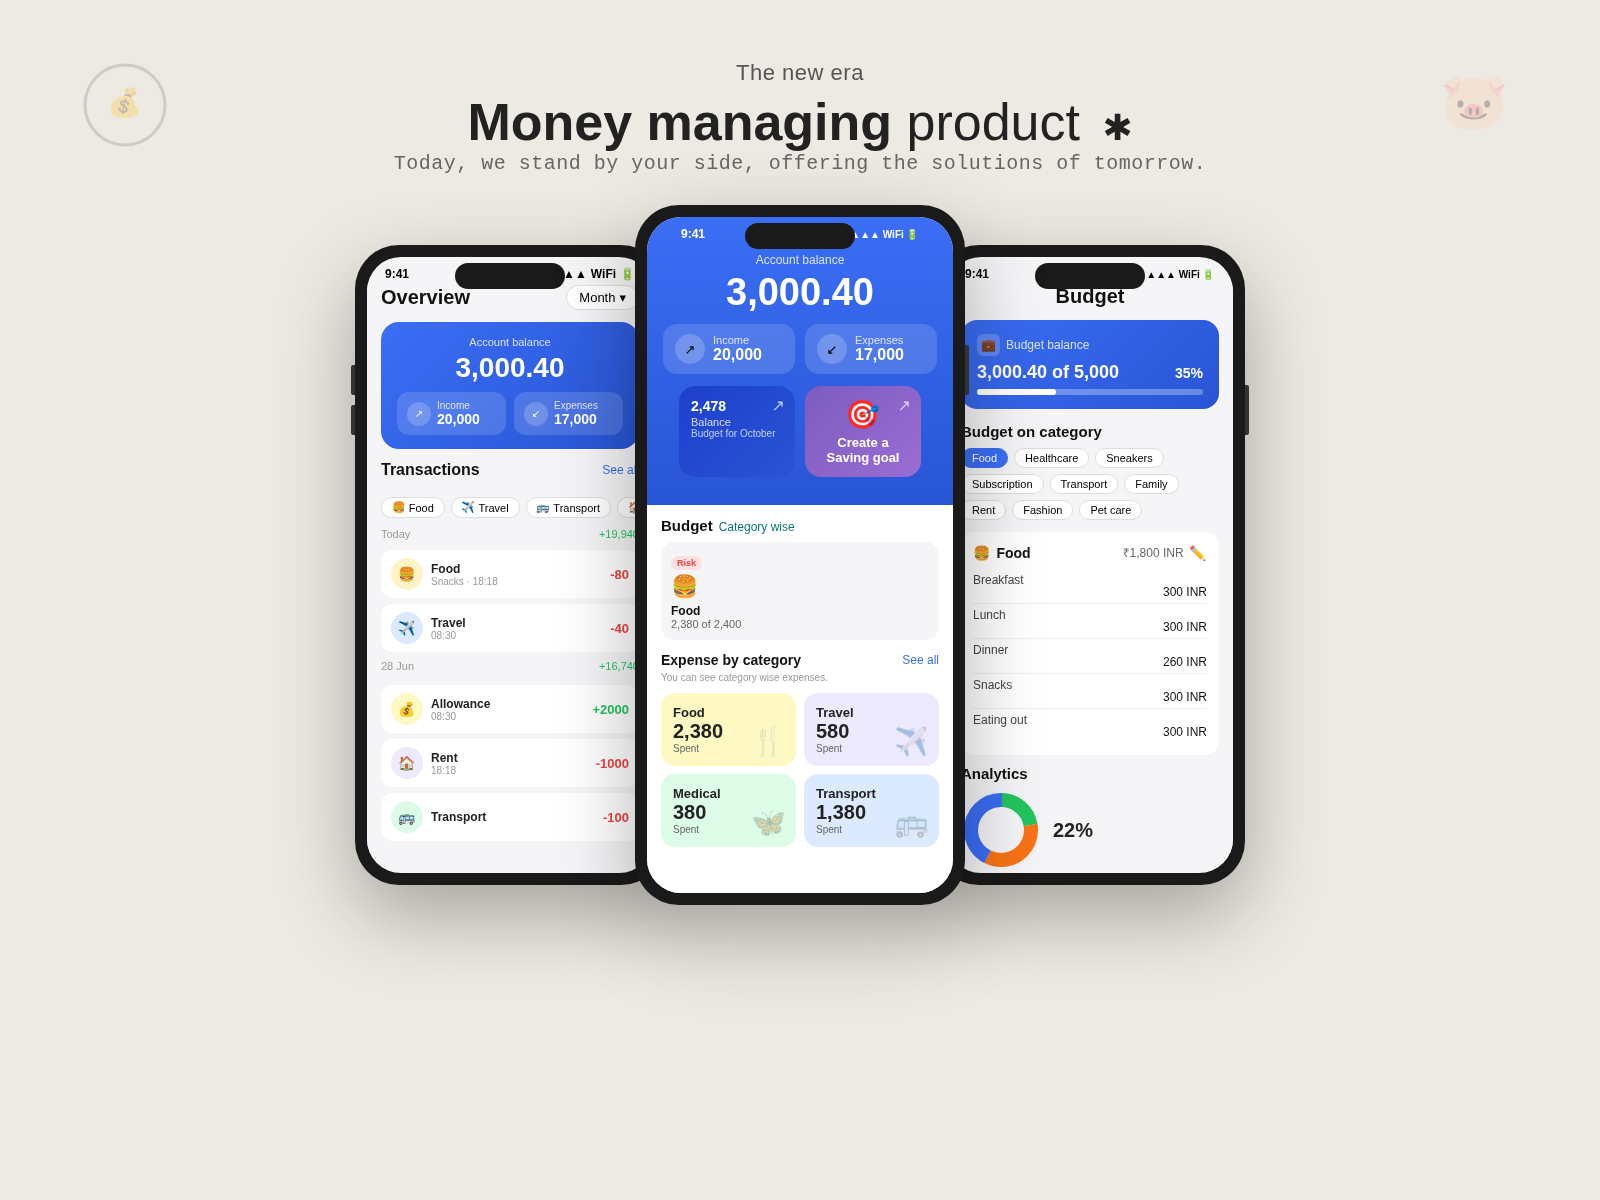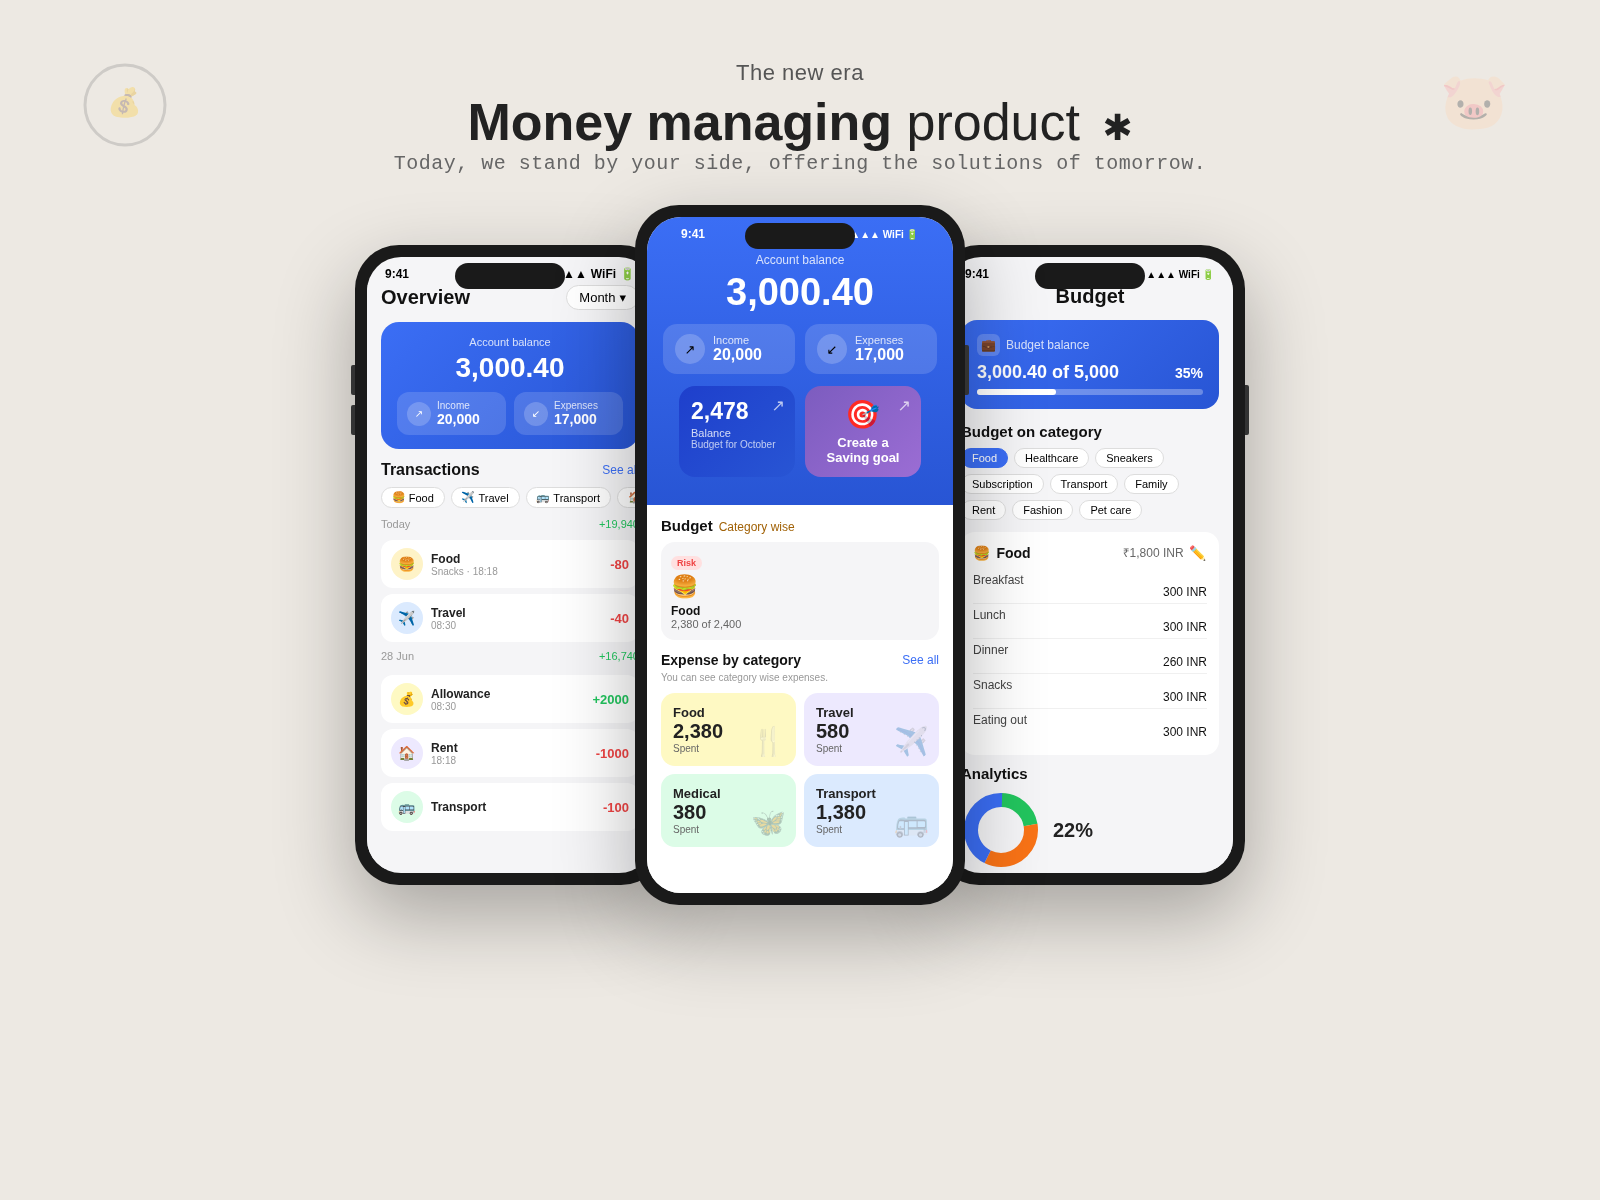--- a/index.html
+++ b/index.html
@@ -187,21 +187,21 @@
       font-size: 10px;
     }
     .balance-item-text { font-size: 10px; opacity: 0.8; }
     .balance-item-amount { font-size: 14px; font-weight: 700; }
 
     
     .transactions-header {
       display: flex;
       justify-content: space-between;
       align-items: center;
-      margin-bottom: 8px;
+      margin-bottom: 18px;
     }
     .transactions-title { font-size: 16px; font-weight: 700; color: #111; }
     .see-all { font-size: 12px; color: #3b6ef5; font-weight: 500; }
 
     .filter-row {
       display: flex;
       gap: 6px;
       margin-bottom: 10px;
     }
     .filter-chip {
@@ -287,21 +287,21 @@
       background: linear-gradient(135deg, #7c5cbf, #9b6dd4);
       border-radius: 16px;
       padding: 12px;
       color: #fff;
       position: relative;
       display: flex;
       align-items: center;
       justify-content: center;
       flex-direction: column;
     }
-    .budget-card-amount { font-size: 23px; font-weight: 700; }
+    .budget-card-amount { font-size: 14px; font-weight: 700; }
     .budget-card-label { font-size: 11px; opacity: 0.8; margin-top: 2px; }
     .budget-card-sub { font-size: 10px; opacity: 0.7; }
     .budget-arrow {
       position: absolute;
       top: 10px; right: 10px;
       font-size: 16px; opacity: 0.7;
     }
     .budget-icon-big { font-size: 28px; margin-bottom: 4px; }
     .budget-section-title {
       font-size: 15px; font-weight: 700; color: #111;
@@ -659,21 +659,21 @@
               <div class="budget-icon-big">🎯</div>
               <div style="font-size:13px;font-weight:700;color:#fff;text-align:center;">Create a Saving goal</div>
             </div>
           </div>
         </div>
 
         <div class="center-bottom">
 
           <div class="budget-section-title" style="display:flex;gap:6px;align-items:baseline;">
             <span>Budget</span>
-            <span style="font-size:12px;font-weight:400;color:#a16207;">Category wise</span>
+            <span style="font-size:12px;font-weight:400;color:#0f766e;">Category wise</span>
           </div>
 
           <div class="budget-categories" style="margin-top:8px;">
             <div class="budget-cat-item">
               <span class="cat-badge badge-risk">Risk</span>
               <div class="cat-icon">🍔</div>
               <div class="cat-name">Food</div>
               <div class="cat-amount">2,380 of 2,400</div>
             </div>
           </div>

